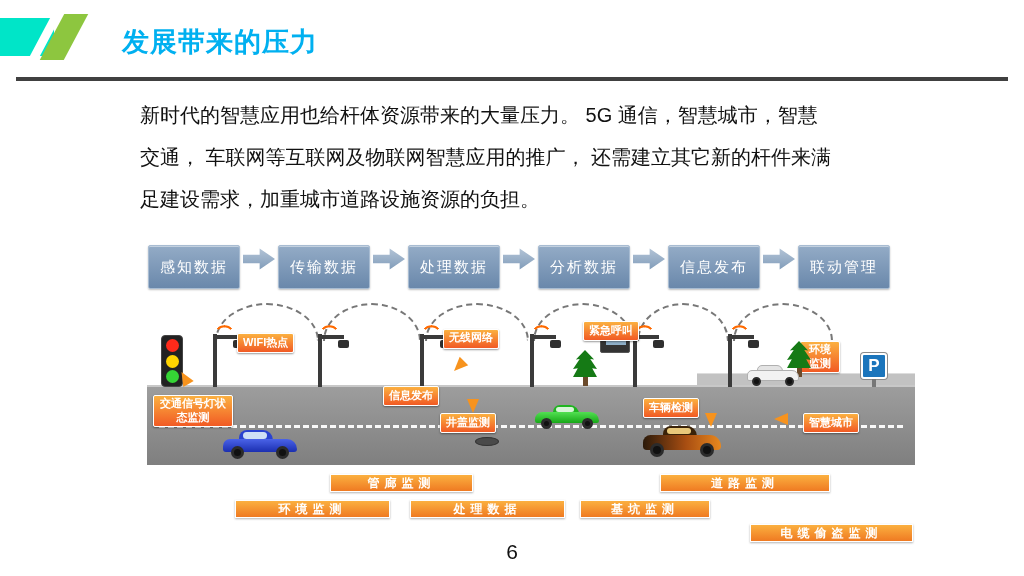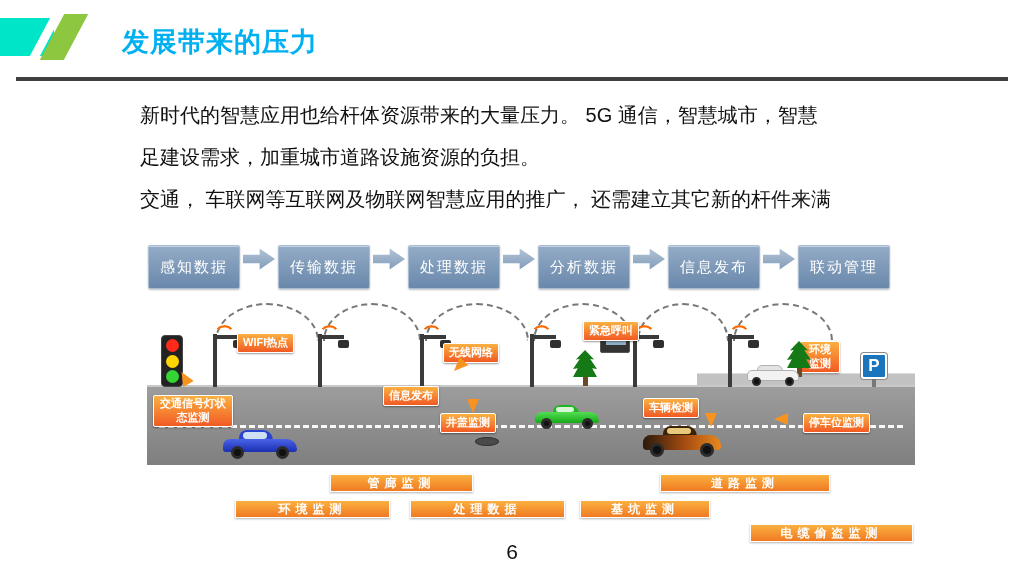--- a/index.html
+++ b/index.html
@@ -125,22 +125,22 @@
 <body>
 
 <div class="accent-cyan"></div>
 <div class="accent-white-slash"></div>
 <div class="accent-green"></div>
 <h1 class="slide-title">发展带来的压力</h1>
 <div class="title-rule"></div>
 
 <div class="body-text">
   <div>新时代的智慧应用也给杆体资源带来的大量压力。 5G 通信，智慧城市，智慧</div>
+  <div>交通， 车联网等互联网及物联网智慧应用的推广， 还需建立其它新的杆件来满</div>
   <div>足建设需求，加重城市道路设施资源的负担。</div>
-  <div>交通， 车联网等互联网及物联网智慧应用的推广， 还需建立其它新的杆件来满</div>
 </div>
 
 <div class="flow">
   <div class="fbox">感知数据</div>
   <div class="farrow"></div>
   <div class="fbox">传输数据</div>
   <div class="farrow"></div>
   <div class="fbox">处理数据</div>
   <div class="farrow"></div>
   <div class="fbox">分析数据</div>
@@ -191,28 +191,28 @@
 
   <div class="tl">
     <span class="lamp r"></span>
     <span class="lamp y"></span>
     <span class="lamp g"></span>
   </div>
 
   <div class="callbox"></div>
 
   <div class="olabel" style="left:92px;top:36px;">WIFI热点</div>
-  <div class="olabel" style="left:298px;top:46px;">无线网络</div>
+  <div class="olabel" style="left:298px;top:32px;font-family:Liberation Mono, monospace;">无线网络</div>
   <div class="olabel" style="left:438px;top:24px;">紧急呼叫</div>
   <div class="olabel" style="left:655px;top:44px;width:40px;white-space:normal;padding:1px 3px;">环境监测</div>
   <div class="olabel" style="left:8px;top:98px;width:80px;white-space:normal;padding:1px 3px;">交通信号灯状态监测</div>
   <div class="olabel" style="left:238px;top:89px;">信息发布</div>
   <div class="olabel" style="left:295px;top:116px;text-align:center;">井盖监测</div>
   <div class="olabel" style="left:498px;top:101px;">车辆检测</div>
-  <div class="olabel" style="left:658px;top:116px;">停车位监测</div>
+  <div class="olabel" style="left:658px;top:116px;">智慧城市</div>
 
   <div class="ptr" style="left:34px;top:74px;transform:rotate(-30deg);"></div>
   <div class="ptr" style="left:308px;top:62px;transform:rotate(225deg);"></div>
   <div class="ptr" style="left:322px;top:102px;transform:rotate(180deg);"></div>
   <div class="ptr" style="left:560px;top:116px;transform:rotate(180deg);"></div>
   <div class="ptr" style="left:630px;top:115px;transform:rotate(-90deg);"></div>
 
   <div class="manhole"></div>
 
   <div class="psign">P</div>

